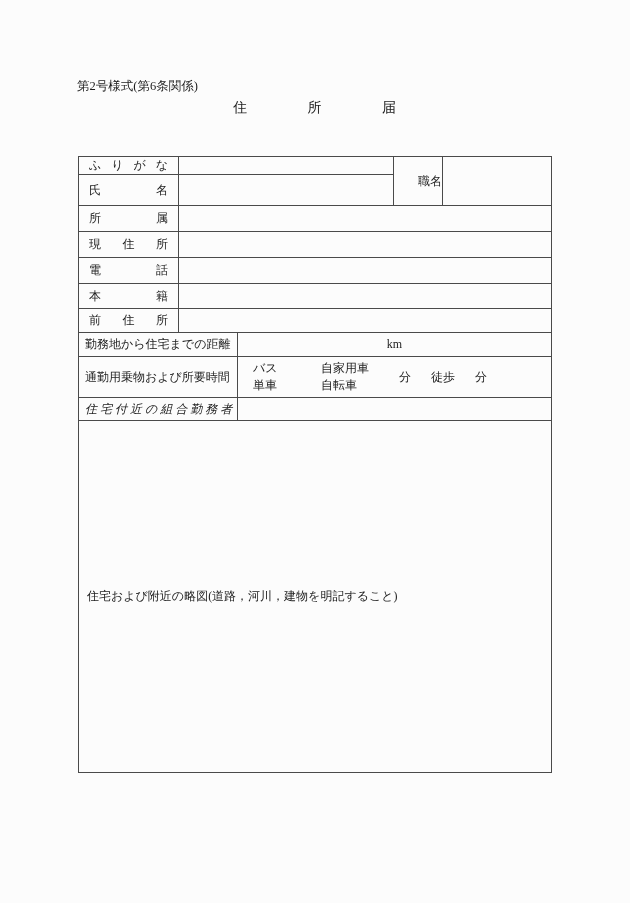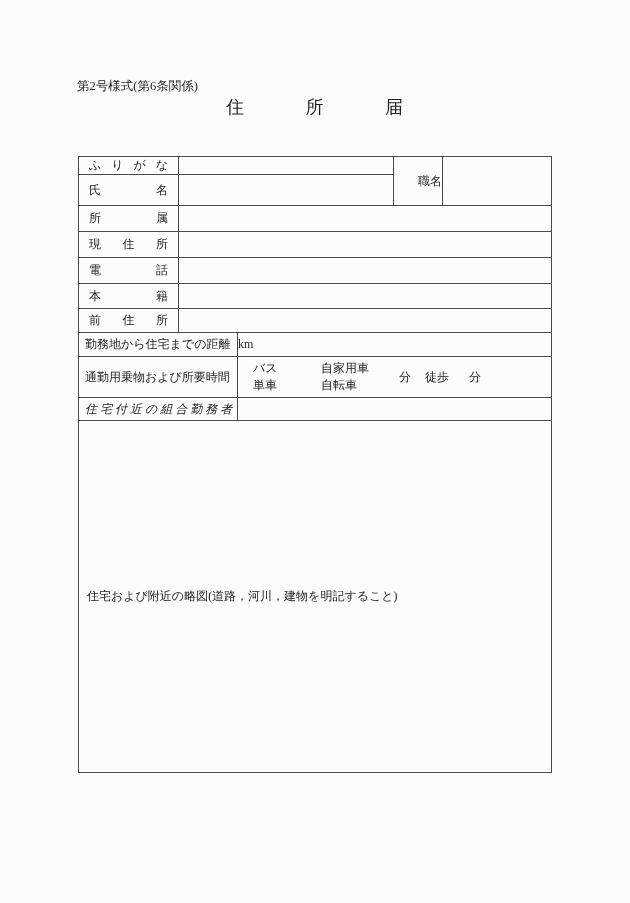--- a/index.html
+++ b/index.html
@@ -11,21 +11,21 @@
     position: relative;
   }
   .page { position: absolute; inset: 0; }
 
   .form-number {
     position: absolute; left: 77px; top: 79px;
     font-size: 12.5px; line-height: 15px; text-align: right;
   }
   .title {
     position: absolute; left: 78px; top: 99px; width: 473px;
-    text-align: center; font-size: 18px; line-height: 17px;
+    text-align: center; font-size: 14px; line-height: 17px;
     word-spacing: 57px; white-space: pre;
   }
   .date-line {
     position: absolute; left: 78px; top: 118px; width: 473px;
     text-align: right; font-size: 13px; line-height: 16px;
     padding-right: 3px;
   }
   .dl-year  { margin-left: 40px; }
   .dl-month { margin-left: 18px; }
   .dl-day   { margin-left: 16px; }
@@ -48,41 +48,41 @@
     white-space: nowrap;
   }
   .lbl2 {
     padding: 0 6px;
     text-align: justify;
     text-align-last: justify;
     white-space: nowrap;
   }
   .lbl-plain { padding: 0 6px; white-space: nowrap; margin-top: 8px; }
   .job-title-cell { text-align: right; }
-  .unit-cell { text-align: left; }
+  .unit-cell { text-align: center; }
 
   tr.r1  { height: 18px; }
   tr.r2  { height: 31px; padding-left: 24px; }
   tr.r3, tr.r4, tr.r5 { height: 26px; }
   tr.r6  { height: 25px; }
   tr.r7  { height: 24px; font-family: Liberation Mono, monospace; }
   tr.r8  { height: 24px; }
   tr.r9  { height: 41px; }
   tr.r10 { height: 23px; font-style: italic; }
   tr.r11 { height: 352px; margin-top: 40px; }
 
   .commute-cell { padding: 0; }
   .commute-flex {
     display: flex; align-items: center;
     height: 100%; padding-left: 15px;
     font-size: 12px; line-height: 17px;
   }
   .veh-col1 { width: 68px; }
   .veh-col2 { width: 78px; }
-  .walk-label { margin-left: 14px; }
+  .walk-label { margin-left: 20px; }
   .minutes-2 { margin-left: 20px; }
 
   .map-cell { vertical-align: top; padding: 5px 8px; }
 </style>
 </head>
 <body>
 
 <div class="page">
 
   <div class="form-number">第2号様式(第6条関係)</div>

